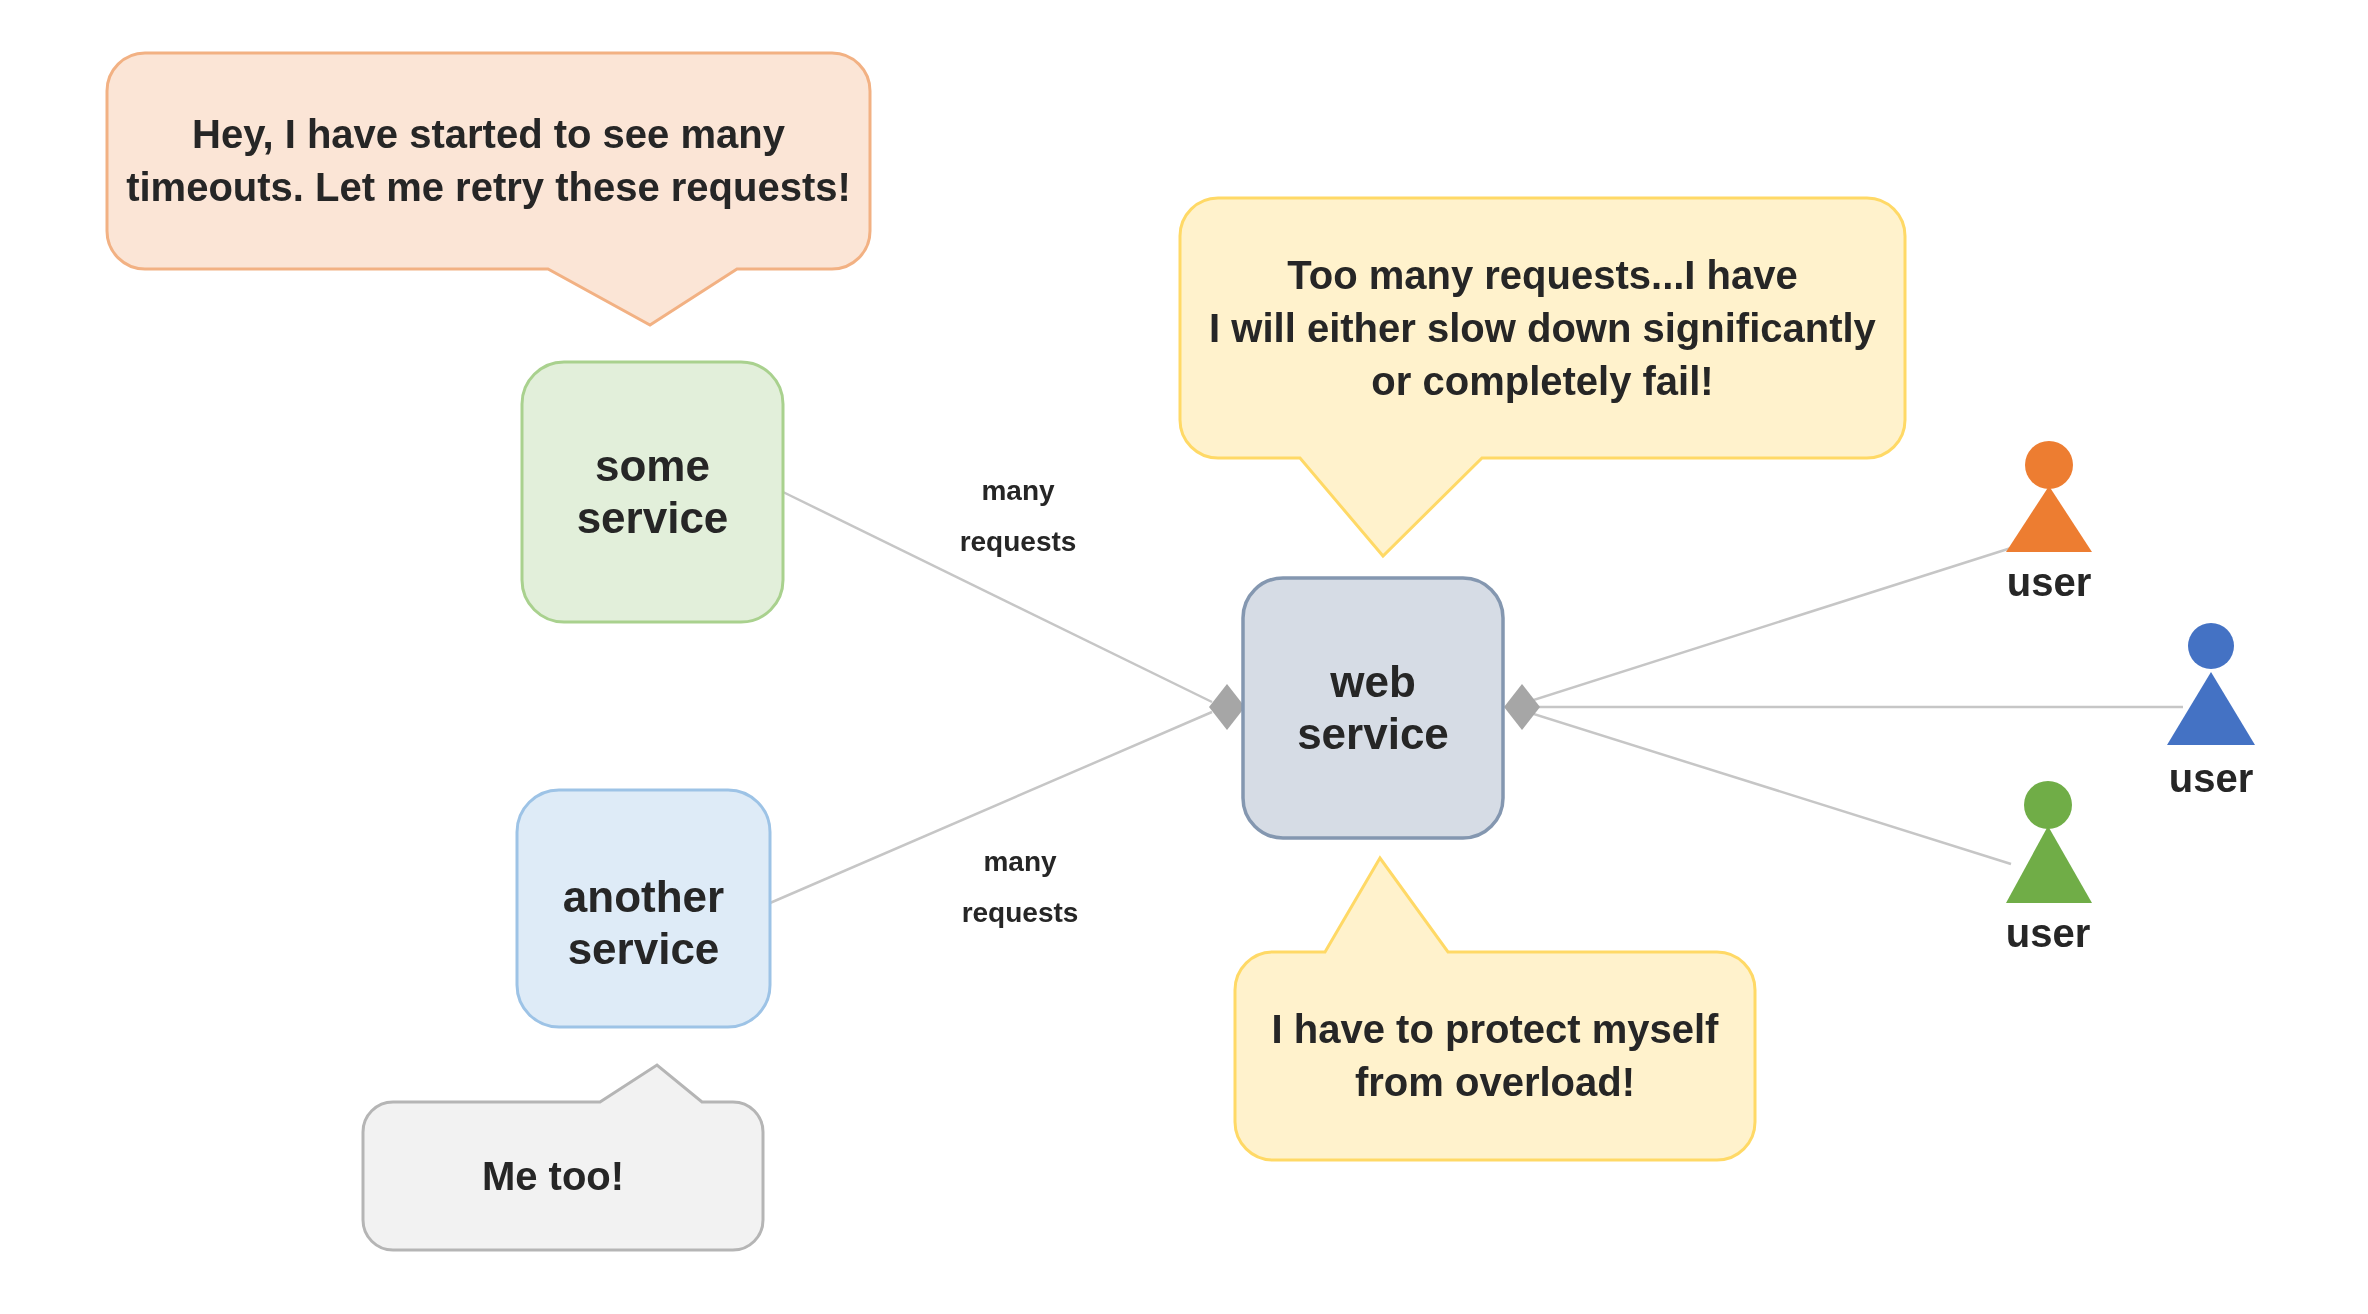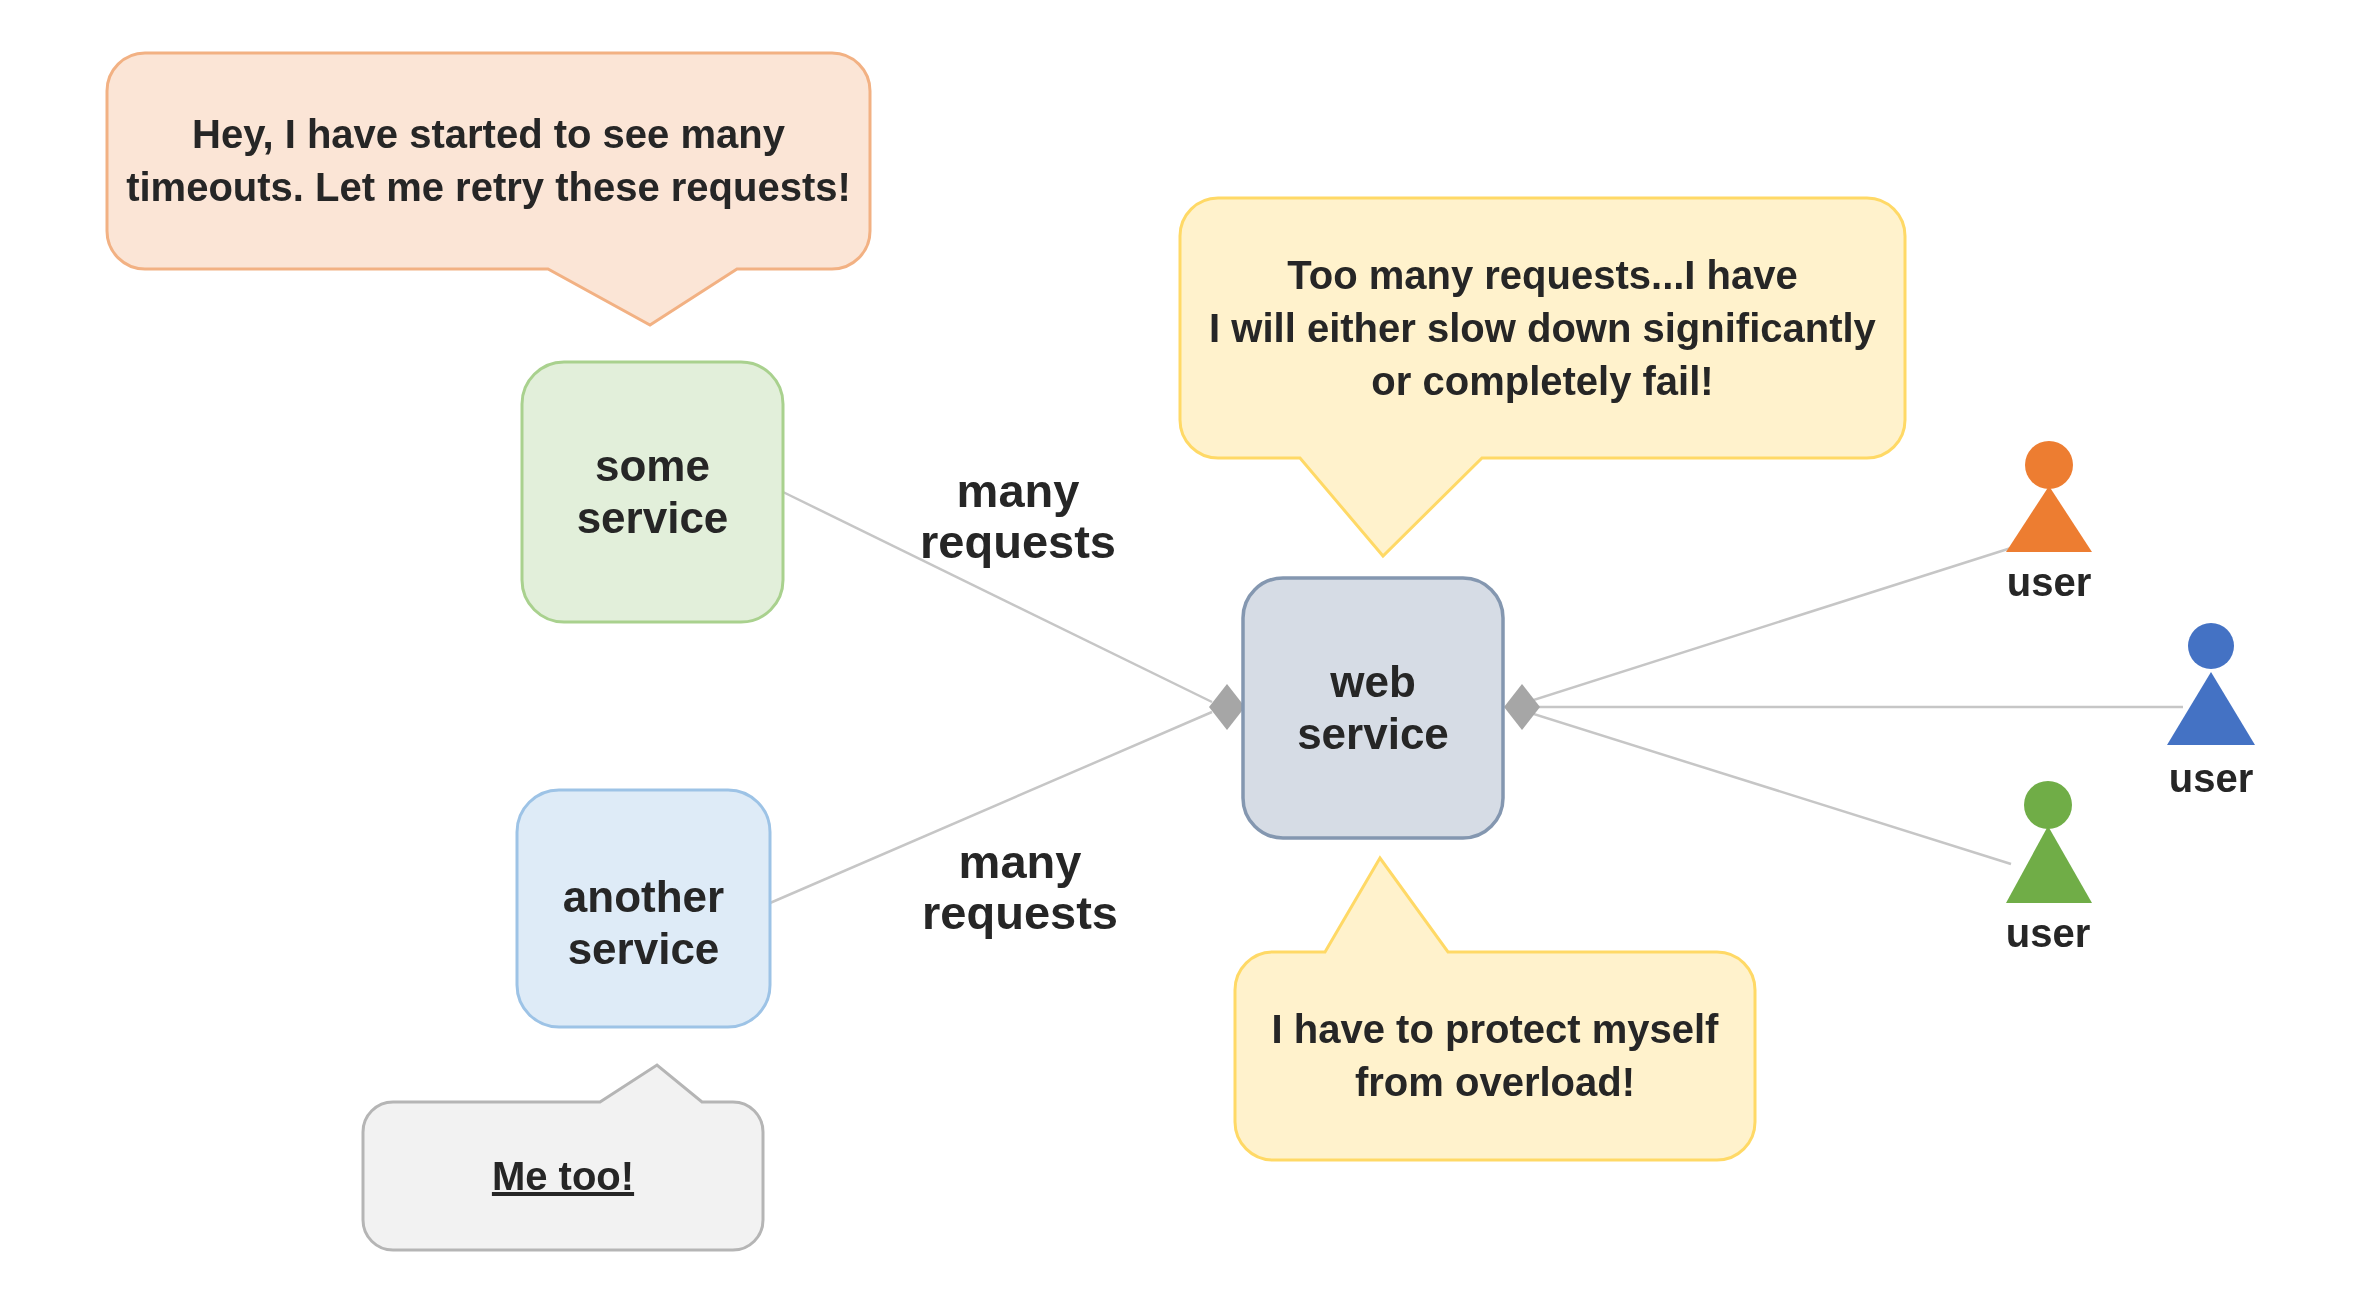--- a/index.html
+++ b/index.html
@@ -16,21 +16,21 @@
     display:flex;flex-direction:column;
     justify-content:center;align-items:center;
     text-align:center;
     color:#262626;
     font-weight:600;
     pointer-events:none;
   }
   .txt div{white-space:nowrap;}
   .bubble-text{font-size:40px;line-height:53px;}
   .node-text{font-size:44px;line-height:52px;}
-  .edge-label{font-size:47px;line-height:51px;}
+  .edge-label{font-size:28px;line-height:51px;}
   .user-label{font-size:40px;line-height:44px;}
 </style>
 </head>
 <body>
 
 <div class="stage">
 
   <svg viewBox="0 0 2368 1314">
 
     <line x1="783" y1="492" x2="1212" y2="702" stroke-width="2.5" fill="none" stroke="#C6C6C6"></line>
@@ -77,21 +77,21 @@
     <div>Too many requests...I have</div>
     <div>I will either slow down significantly</div>
     <div>or completely fail!</div>
   </div>
 
   <div class="txt bubble-text" style="left:1235px;top:952px;width:520px;height:208px;">
     <div>I have to protect myself</div>
     <div>from overload!</div>
   </div>
 
-  <div class="txt bubble-text" style="left:363px;top:1102px;width:400px;height:148px;text-decoration:underline;">
+  <div class="txt bubble-text" style="left:353px;top:1102px;width:400px;height:148px;">
     <div>Me too!</div>
   </div>
 
   <div class="txt node-text" style="left:522px;top:362px;width:261px;height:260px;">
     <div>some</div>
     <div>service</div>
   </div>
 
   <div class="txt node-text" style="left:517px;top:790px;width:253px;height:266px;">
     <div>another</div>

